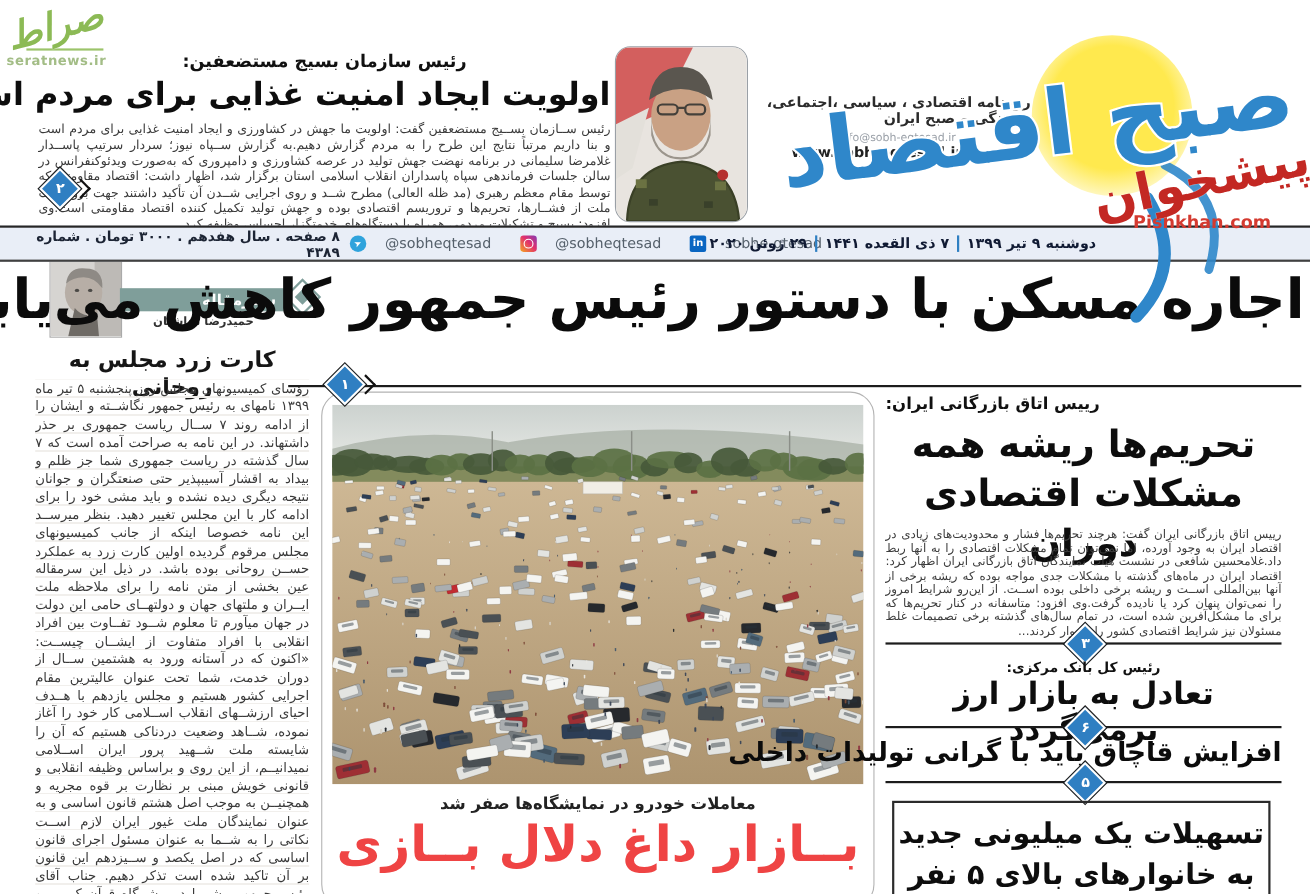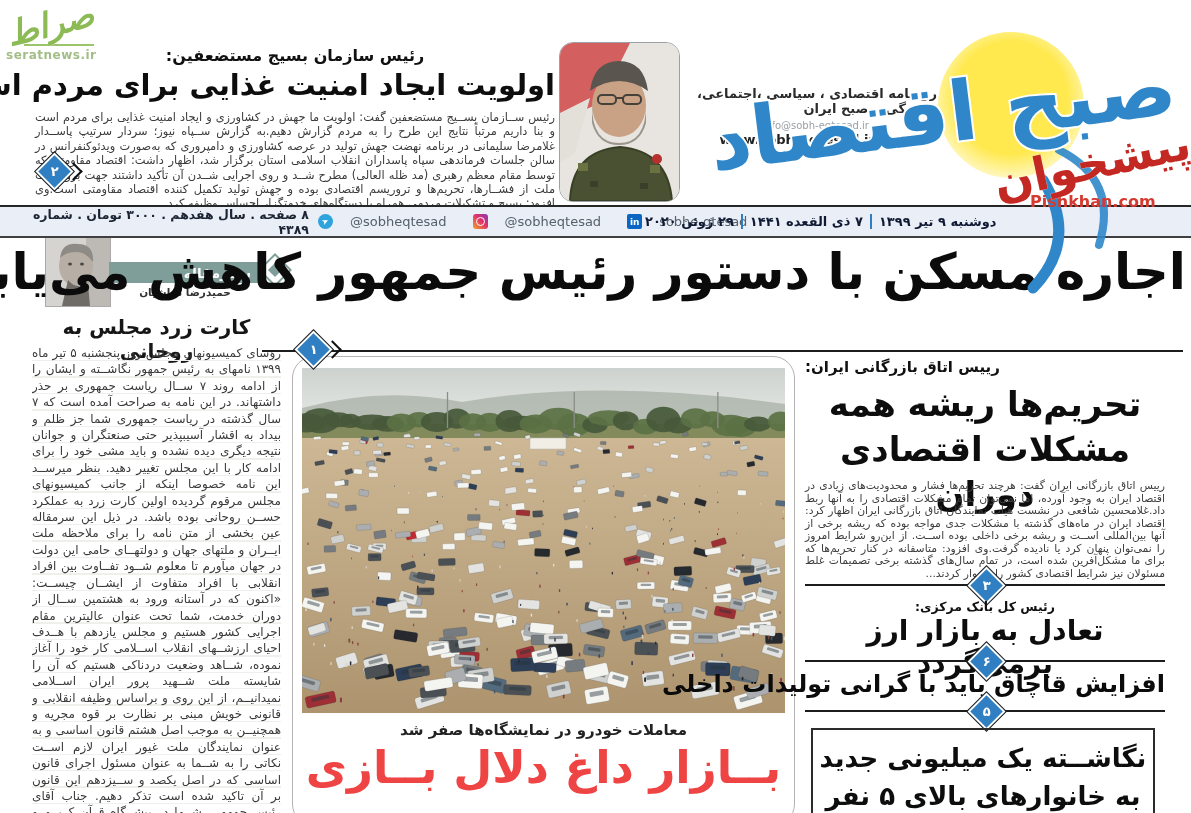--- a/index.html
+++ b/index.html
@@ -1351,18 +1351,18 @@
 
     <div class="rc-headline3">افزایش قاچاق باید با گرانی تولیدات داخلی</div>
 
     <div class="rdiv" style="top:354px;">
       <span class="dia">
           <b>۵</b>
         </span>
     </div>
 
     <div class="rc-box">
-      <div>نگاشــته یک میلیونی جدید</div>
+      <div>تسهیلات یک میلیونی جدید</div>
       <div>به خانوارهای بالای ۵ نفر</div>
     </div>
   </section>
 
 </div>
 
 </body></html>

